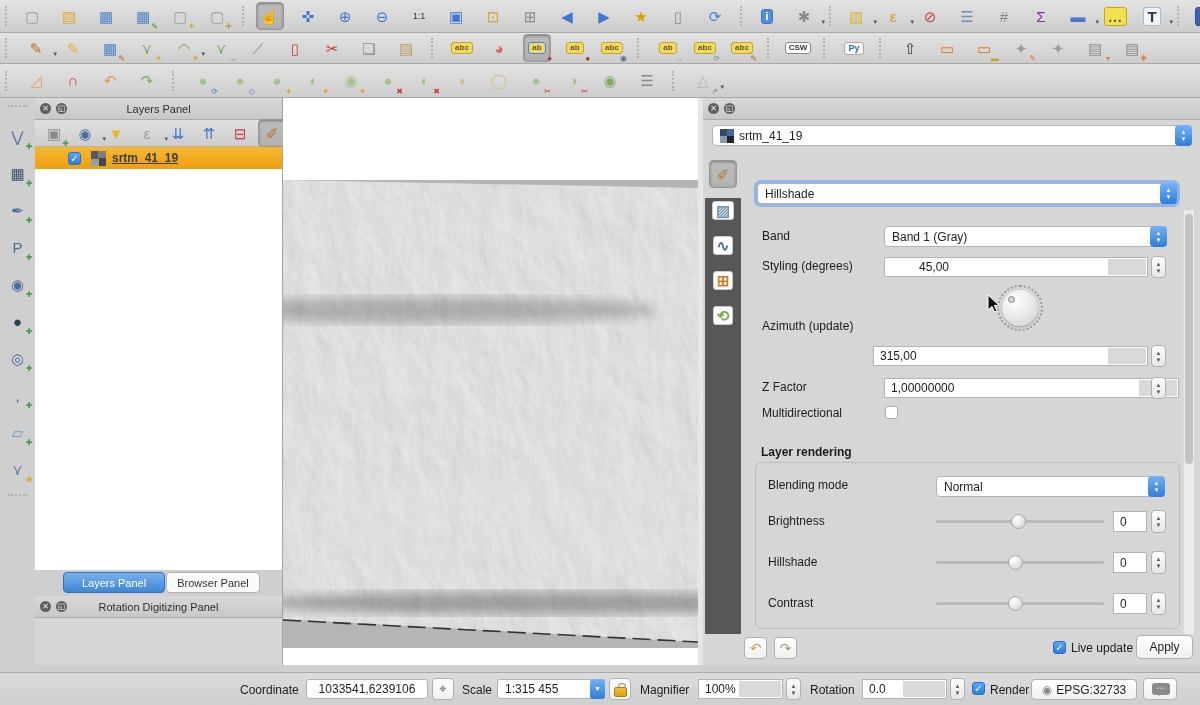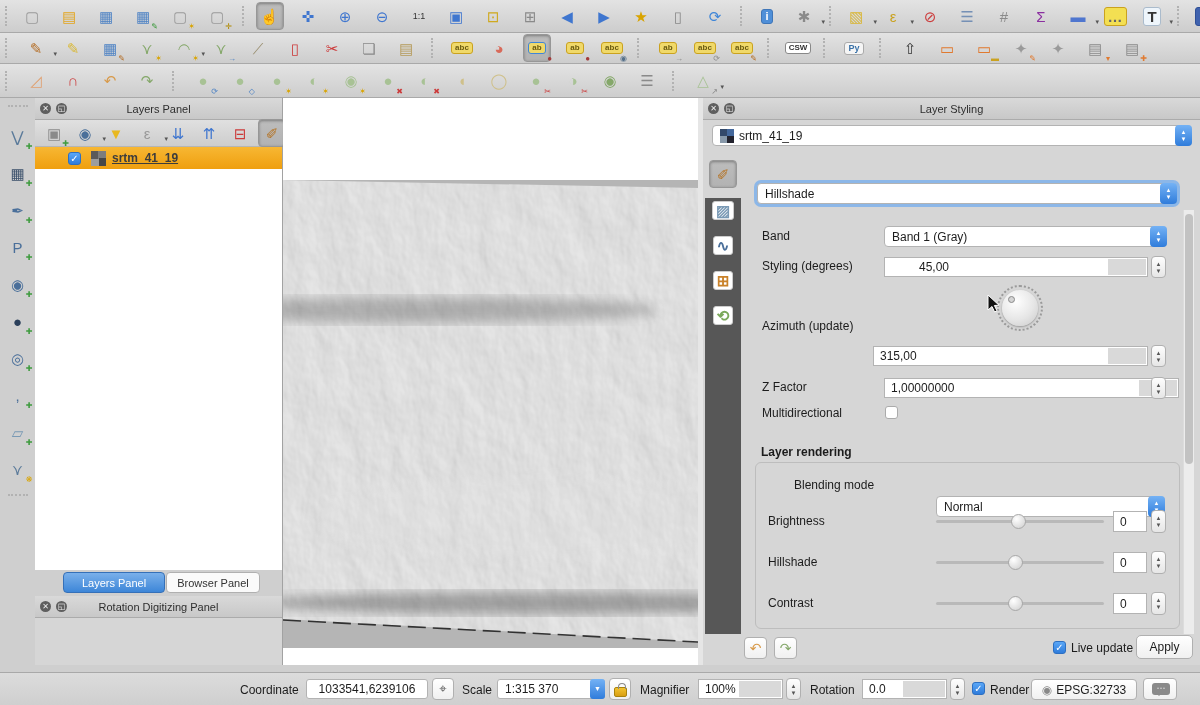--- a/index.html
+++ b/index.html
@@ -476,21 +476,20 @@
       </g>
       <path d="M0,522 L415,544" stroke="#1a1a1a" stroke-width="1.6" stroke-dasharray="18 7" opacity="0.85" fill="none"></path>
     </svg>
   </div>
   <div style="position:absolute;left:698px;top:98px;width:5px;height:567px;background:#e6e6e6;"></div>
 
   <div class="panel" style="left:703px;top:98px;width:497px;height:567px;">
     <div class="dockhdr" style="left:0;top:0;width:497px;">
       <span class="macbtn">✕</span>
       <span class="macbtn">◱</span>
-      <span class="title">Layer Styling</span>
       <span style="width:32px;"></span>
     </div>
 
     <div class="combo" style="left:9px;top:27px;width:480px;height:21px;">
       <span class="checker"></span>
       <span>srtm_41_19</span>
       <span class="spinner">
           <span>▲</span>
           <span>▼</span>
         </span>
@@ -569,22 +568,22 @@
         <span>▲</span>
         <span>▼</span>
       </div>
 
     <span class="lbl" style="left:59px;top:308px;">Multidirectional</span>
     <span class="cb" style="left:182px;top:308px;"></span>
 
     <span class="lbl" style="left:58px;top:347px;font-weight:bold;">Layer rendering</span>
     <div class="groupbox" style="left:52px;top:364px;width:423px;height:165px;"></div>
 
-    <span class="lbl" style="left:65px;top:380px;margin-left:26px;">Blending mode</span>
-    <div class="combo" style="left:233px;top:378px;width:229px;height:21px;margin-top:20px;">
+    <span class="lbl" style="left:65px;top:380px;">Blending mode</span>
+    <div class="combo" style="left:233px;top:378px;width:229px;height:21px;">
       <span>Normal</span>
       <span class="spinner">
           <span>▲</span>
           <span>▼</span>
         </span>
     </div>
 
     <span class="lbl" style="left:65px;top:416px;">Brightness</span>
     <div class="sl-track" style="left:233px;top:422px;width:168px;"></div>
     <div class="sl-thumb" style="left:308px;top:416px;"></div>
@@ -638,21 +637,21 @@
   <div class="sbar">
     <span class="lbl" style="left:240px;top:10px;">Coordinate</span>
     <div class="spinfield" style="left:306px;top:6px;width:122px;height:20px;border-radius:3px;justify-content:center;padding-left:0;">
         <span>1033541,6239106</span>
       </div>
     <div class="btn" style="left:432px;top:5px;width:22px;height:22px;color:#666;font-size:13px;">
         <span>⌖</span>
       </div>
     <span class="lbl" style="left:462px;top:10px;">Scale</span>
     <div class="combo" style="left:497px;top:6px;width:108px;height:20px;border-radius:3px;">
-      <span>1:315 370</span>
+      <span>1:315 455</span>
       <span class="spinner" style="width:15px;border-radius:3px;font-size:7px;">
           <span>▼</span>
         </span>
     </div>
     <div class="btn" style="left:609px;top:5px;width:22px;height:22px;">
         <span class="padlock" style="left:4px;top:8px;"></span>
       </div>
     <span class="lbl" style="left:640px;top:10px;">Magnifier</span>
     <div class="spinfield" style="left:698px;top:6px;width:85px;height:20px;">
         <span>100%</span>

